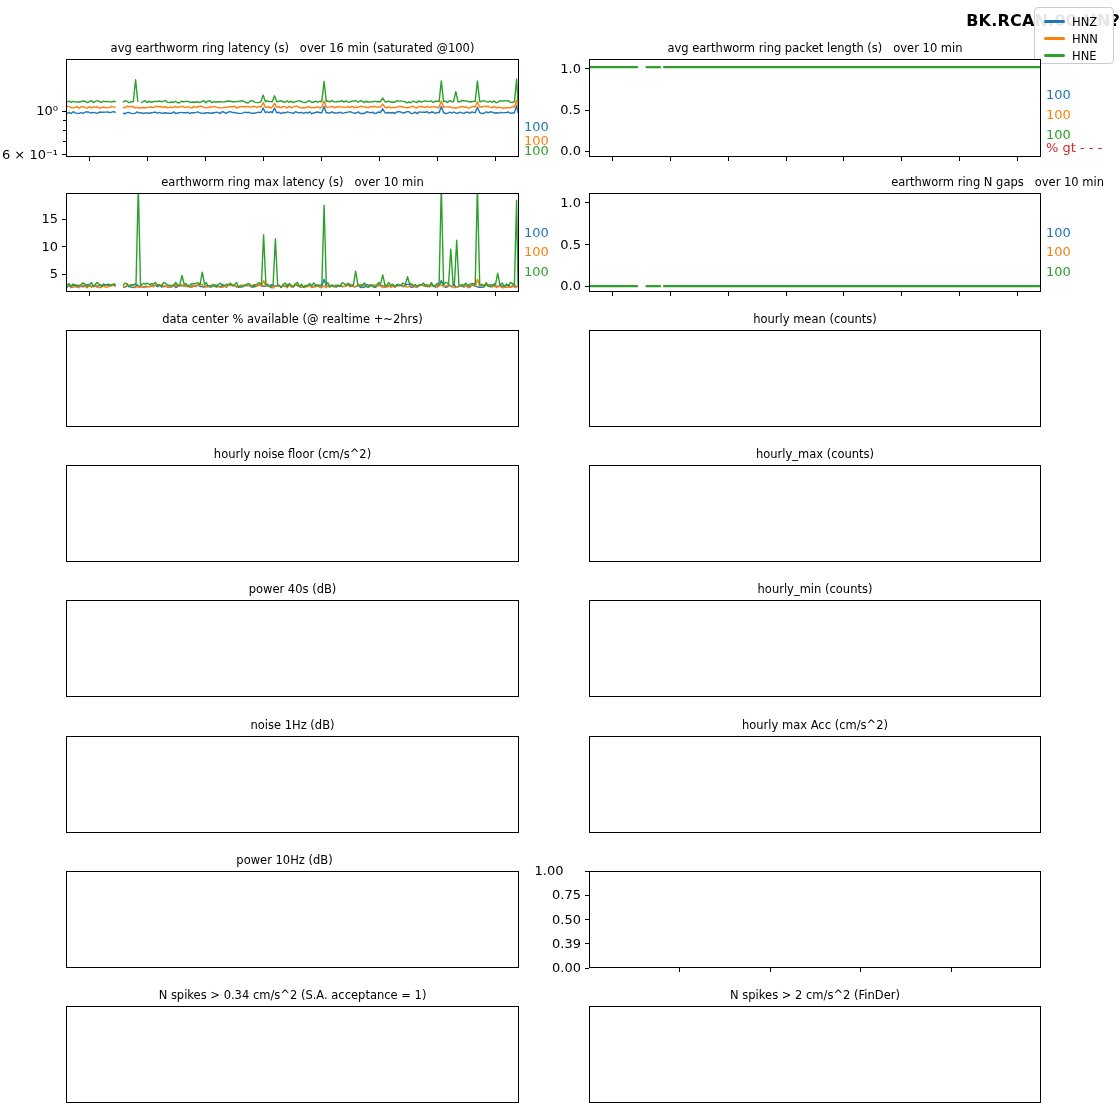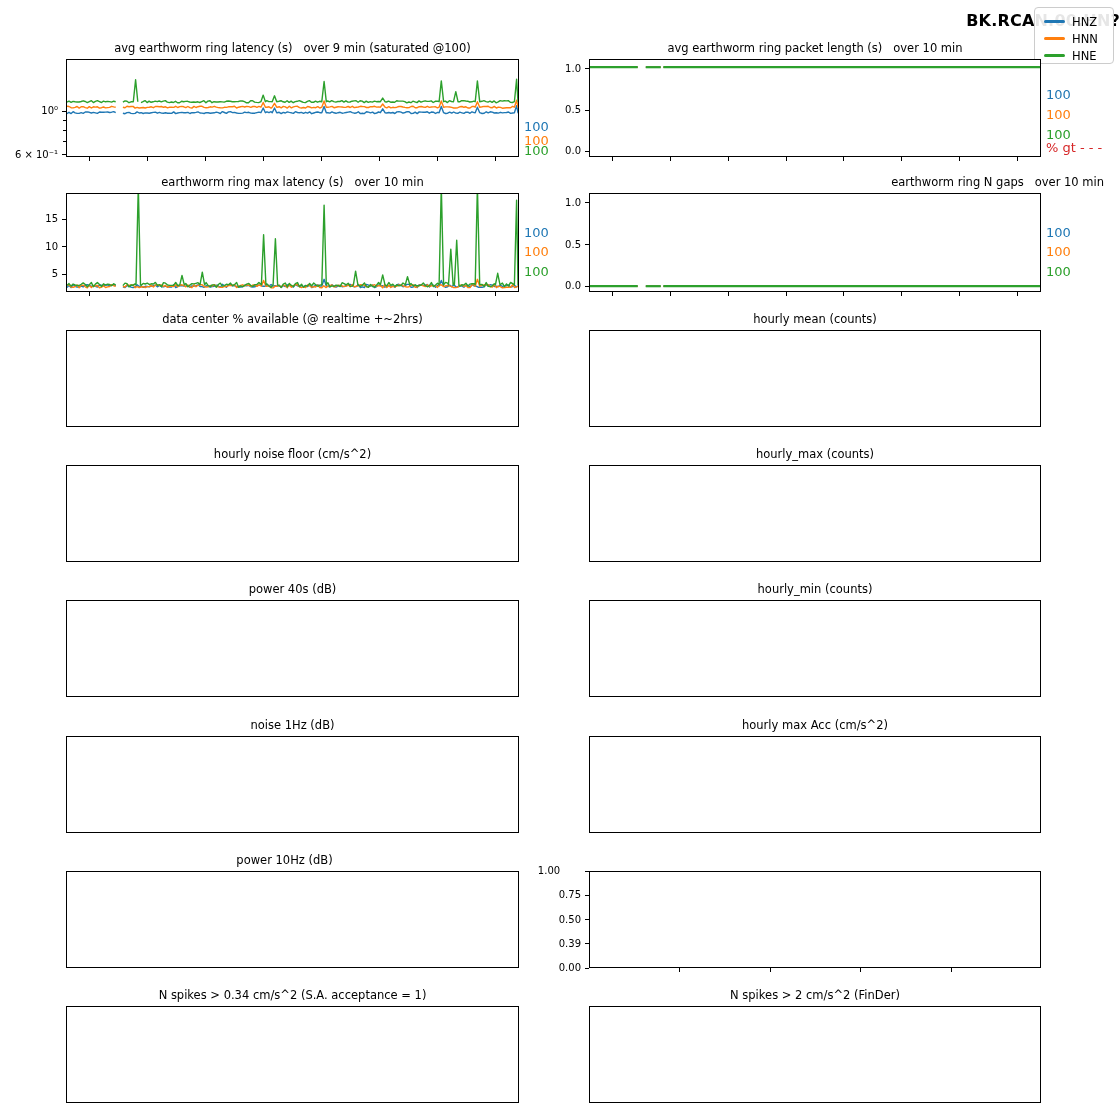--- a/index.html
+++ b/index.html
@@ -8,21 +8,21 @@
   .fig-title{position:absolute;top:11px;left:0;width:1120px;text-align:right;
              font-size:16px;font-weight:bold;letter-spacing:0.2px;}
   .legend{position:absolute;left:1034px;top:7px;width:80px;height:57px;border:1px solid #cccccc;
           border-radius:4px;background:rgba(255,255,255,0.9);box-sizing:border-box;padding:6px 0 0 9px;}
   .legend-entry{display:flex;align-items:center;height:15px;margin-bottom:2px;}
   .legend-swatch{width:21px;height:3px;border-radius:1.5px;flex:none;}
   .legend-label{margin-left:7px;font-size:11.5px;}
   .panel-title{position:absolute;font-size:11.5px;text-align:center;white-space:pre;}
   .plot-box{position:absolute;border:1px solid #000;box-sizing:border-box;background:#fff;}
   .plot-box svg{position:absolute;left:0;top:0;display:block;}
-  .tick-label{position:absolute;font-size:10px;text-align:right;white-space:pre;line-height:14px;}
+  .tick-label{position:absolute;font-size:13px;text-align:right;white-space:pre;line-height:14px;}
   .tickmark{position:absolute;background:#000;}
   .annot{position:absolute;font-size:13px;line-height:16px;white-space:pre;}
 </style>
 </head>
 <body>
 
 <div class="fig">
   <div class="fig-title">BK.RCAN.00.HN?</div>
 
   <div class="legend">
@@ -34,21 +34,21 @@
       <span class="legend-swatch" style="background: rgb(255, 127, 14);"></span>
       <span class="legend-label">HNN</span>
     </div>
     <div class="legend-entry">
       <span class="legend-swatch" style="background: rgb(44, 160, 44);"></span>
       <span class="legend-label">HNE</span>
     </div>
   </div>
 
   <div id="panels">
-      <div class="panel-title" style="left: 26px; top: 41px; width: 533px;">avg earthworm ring latency (s)   over 9 min (saturated @100)</div>
+      <div class="panel-title" style="left: 26px; top: 41px; width: 533px;">avg earthworm ring latency (s)   over 16 min (saturated @100)</div>
       <div class="plot-box" style="left: 66px; top: 59px; width: 453px; height: 98px;">
         <svg width="451" height="96" viewBox="0 0 451 96">
           <polyline points="0.0,53.7 2.0,52.3 4.1,53.6 6.1,51.7 8.1,52.9 10.1,53.4 12.2,53.4 14.2,52.7 16.2,53.3 18.3,52.0 20.3,51.9 22.3,52.3 24.4,53.0 26.4,52.4 28.4,52.9 30.4,53.4 32.5,52.0 34.5,52.3 36.5,52.3 38.6,52.1 40.6,52.0 42.6,52.5 44.6,52.2 46.7,51.6 48.7,52.7" fill="none" stroke="#1f77b4" stroke-width="1.4" stroke-linejoin="round"></polyline>
           <polyline points="55.9,53.2 58.0,53.7 60.0,52.6 62.0,52.4 64.0,53.4 66.1,53.6 68.1,53.4 70.1,51.9 72.2,53.0 74.2,52.7 76.2,53.5 78.2,52.9 80.3,53.0 82.3,53.2 84.3,52.7 86.4,52.4 88.4,52.1 90.4,53.2 92.5,52.4 94.5,53.1 96.5,53.2 98.5,52.8 100.6,53.2 102.6,53.3 104.6,53.4 106.7,51.9 108.7,53.6 110.7,53.0 112.8,52.6 114.8,52.4 116.8,52.8 118.8,52.7 120.9,52.4 122.9,53.5 124.9,52.6 127.0,52.8 129.0,52.4 131.0,51.9 133.0,53.0 135.1,53.1 137.1,53.5 139.1,52.6 141.2,52.8 143.2,53.3 145.2,53.0 147.3,52.8 149.3,52.1 151.3,52.7 153.3,53.5 155.4,51.6 157.4,52.5 159.4,53.4 161.5,51.9 163.5,51.7 165.5,52.6 167.5,52.4 169.6,53.0 171.6,53.4 173.6,53.4 175.7,53.1 177.7,52.2 179.7,52.6 181.8,52.3 183.8,53.1 185.8,53.3 187.8,53.2 189.9,52.6 191.9,52.1 193.9,52.7 196.2,48.0 198.4,52.7 200.0,51.8 202.0,52.7 204.1,51.7 205.2,52.7 207.5,48.0 209.7,52.7 210.2,52.8 212.2,52.3 214.2,53.6 216.3,52.4 218.3,53.0 220.3,51.9 222.3,52.4 224.4,52.8 226.4,53.4 228.4,51.7 230.5,52.5 232.5,52.8 234.5,52.4 236.5,53.3 238.6,52.3 240.6,53.1 242.6,51.9 244.7,53.7 246.7,53.0 248.7,52.3 250.8,52.0 252.8,52.7 254.8,52.7 257.1,46.4 259.3,52.7 260.9,52.8 262.9,53.1 265.0,51.9 267.0,52.8 269.0,53.3 271.1,52.7 273.1,52.3 275.1,53.2 277.1,52.9 279.2,52.5 281.2,52.1 283.2,51.7 285.3,52.6 287.3,53.2 289.3,53.0 291.3,51.8 293.4,53.6 295.4,53.2 297.4,53.6 299.5,51.7 301.5,52.1 303.5,52.8 305.6,52.1 307.6,53.6 309.6,53.0 311.6,52.0 313.4,52.7 315.7,48.8 318.0,52.7 319.8,53.0 321.8,52.5 323.8,53.0 325.8,52.5 327.9,53.5 329.9,51.9 331.9,51.6 334.0,52.2 336.0,53.2 338.0,52.5 340.1,51.7 342.1,51.7 344.1,53.5 346.1,53.4 348.2,52.1 350.2,53.6 352.2,51.9 354.3,52.1 356.3,52.3 358.3,52.3 360.3,51.8 362.4,53.2 364.4,52.0 366.4,52.2 368.5,53.5 370.5,52.4 372.1,52.7 374.3,46.4 376.6,52.7 378.6,53.5 380.6,53.2 382.7,52.1 384.7,53.1 386.7,52.0 388.8,53.1 390.8,53.3 392.8,52.2 394.9,52.8 396.9,53.4 398.9,52.1 400.9,52.2 403.0,53.3 405.0,51.8 407.0,52.6 408.2,52.7 410.4,47.2 412.7,52.7 415.1,53.5 417.2,53.2 419.2,51.8 421.2,52.8 423.3,51.8 425.3,52.1 427.3,53.0 429.4,52.8 431.4,53.1 433.4,52.3 435.4,52.9 437.5,52.6 439.5,52.5 441.5,52.0 443.6,53.4 445.6,53.0 447.4,52.7 449.6,45.6 451.0,52.7 451.9,52.7" fill="none" stroke="#1f77b4" stroke-width="1.4" stroke-linejoin="round"></polyline>
           <polyline points="0.0,46.3 2.0,46.5 4.1,47.7 6.1,47.9 8.1,47.4 10.1,46.5 12.2,48.1 14.2,46.7 16.2,46.7 18.3,47.6 20.3,48.2 22.3,46.6 24.4,48.0 26.4,46.8 28.4,47.1 30.4,46.8 32.5,48.1 34.5,47.7 36.5,47.0 38.6,47.9 40.6,47.6 42.6,47.4 44.6,46.3 46.7,46.9 48.7,47.2" fill="none" stroke="#ff7f0e" stroke-width="1.4" stroke-linejoin="round"></polyline>
           <polyline points="55.9,47.2 58.0,47.7 60.0,46.3 62.0,46.7 64.0,46.5 66.1,46.4 68.1,48.1 70.1,47.4 72.2,48.0 74.2,47.7 76.2,47.5 78.2,48.0 80.3,47.4 82.3,47.3 84.3,46.8 86.4,47.7 88.4,46.5 90.4,46.5 92.5,46.8 94.5,46.5 96.5,47.3 98.5,46.8 100.6,47.9 102.6,47.2 104.6,47.3 106.7,47.4 108.7,46.3 110.7,47.5 112.8,46.6 114.8,46.4 116.8,46.8 118.8,47.6 120.9,46.5 122.9,47.6 124.9,48.1 127.0,46.4 129.0,47.5 131.0,46.7 133.0,46.3 135.1,46.3 137.1,47.4 139.1,47.7 141.2,47.5 143.2,46.8 145.2,47.1 147.3,46.3 149.3,47.1 151.3,47.6 153.3,47.8 155.4,47.9 157.4,47.3 159.4,47.4 161.5,46.8 163.5,46.6 165.5,46.8 167.5,46.3 169.6,48.0 171.6,47.2 173.6,46.7 175.7,46.4 177.7,47.0 179.7,46.4 181.8,46.6 183.8,47.3 185.8,46.5 187.8,46.4 189.9,47.3 191.9,46.4 193.9,47.2 196.2,42.5 198.4,47.2 200.0,47.3 202.0,46.8 204.1,48.1 205.2,47.2 207.5,43.3 209.7,47.2 210.2,47.2 212.2,46.7 214.2,47.8 216.3,46.4 218.3,46.9 220.3,48.1 222.3,46.3 224.4,47.9 226.4,46.9 228.4,46.4 230.5,46.3 232.5,47.6 234.5,48.0 236.5,47.5 238.6,48.0 240.6,46.5 242.6,47.0 244.7,47.9 246.7,47.4 248.7,47.7 250.8,46.6 252.8,48.0 254.8,47.2 257.1,41.0 259.3,47.2 260.9,47.2 262.9,46.9 265.0,46.4 267.0,47.7 269.0,47.2 271.1,46.7 273.1,46.9 275.1,47.0 277.1,47.4 279.2,47.2 281.2,46.5 283.2,47.5 285.3,46.3 287.3,47.6 289.3,47.2 291.3,47.0 293.4,46.3 295.4,46.5 297.4,46.6 299.5,47.5 301.5,47.5 303.5,46.7 305.6,46.7 307.6,46.3 309.6,47.1 311.6,46.9 313.4,47.2 315.7,44.0 318.0,47.2 319.8,47.9 321.8,46.7 323.8,47.9 325.8,47.3 327.9,47.6 329.9,47.2 331.9,46.5 334.0,46.5 336.0,47.0 338.0,47.4 340.1,47.7 342.1,47.6 344.1,46.5 346.1,46.3 348.2,47.8 350.2,47.7 352.2,46.7 354.3,46.5 356.3,47.0 358.3,47.4 360.3,46.3 362.4,47.4 364.4,47.0 366.4,46.9 368.5,46.8 370.5,47.9 372.1,47.2 374.3,41.0 376.6,47.2 378.6,46.9 380.6,46.9 382.7,47.0 384.7,47.4 386.7,48.0 388.8,48.0 390.8,47.7 392.8,46.8 394.9,46.5 396.9,47.3 398.9,46.8 400.9,48.0 403.0,48.0 405.0,46.5 407.0,46.4 408.2,47.2 410.4,41.7 412.7,47.2 415.1,46.8 417.2,46.4 419.2,46.5 421.2,46.3 423.3,47.5 425.3,47.7 427.3,46.4 429.4,48.0 431.4,47.1 433.4,47.4 435.4,48.2 437.5,48.0 439.5,47.8 441.5,47.7 443.6,47.8 445.6,46.4 447.4,47.2 449.6,40.2 451.0,47.2 451.9,47.2" fill="none" stroke="#ff7f0e" stroke-width="1.4" stroke-linejoin="round"></polyline>
           <polyline points="0.0,42.1 2.0,41.1 4.1,42.3 6.1,41.4 8.1,41.8 10.1,42.0 12.2,42.0 14.2,41.5 16.2,40.8 18.3,41.5 20.3,42.6 22.3,41.7 24.4,40.7 26.4,42.6 28.4,41.4 30.4,40.7 32.5,41.6 34.5,42.5 36.5,41.2 38.6,41.8 40.6,41.4 42.6,41.6 44.6,42.1 46.7,41.2 48.7,41.7" fill="none" stroke="#2ca02c" stroke-width="1.4" stroke-linejoin="round"></polyline>
           <polyline points="55.9,42.1 58.0,40.9 60.0,41.2 62.0,42.7 64.0,41.8 66.3,41.7 68.6,19.7 70.8,41.7 70.8,41.7" fill="none" stroke="#2ca02c" stroke-width="1.4" stroke-linejoin="round"></polyline>
           <polyline points="74.0,42.6 76.0,41.7 78.0,40.6 80.1,42.6 82.1,41.1 84.1,42.3 86.1,41.8 88.2,41.1 90.2,41.7 92.2,41.0 94.3,41.8 96.3,41.1 98.3,40.6 100.3,42.1 102.4,42.6 104.4,42.0 106.4,42.5 108.5,41.3 110.5,42.8 112.5,42.7 114.6,41.2 116.6,41.7 118.6,41.4 120.6,41.3 122.7,42.0 124.7,42.2 126.7,42.0 128.8,42.2 130.8,41.8 132.8,42.5 134.8,41.6 136.9,40.7 138.9,42.7 140.9,41.1 143.0,40.7 145.0,42.7 147.0,41.7 149.1,42.0 151.1,42.0 153.1,41.7 155.1,41.9 157.2,42.1 159.2,41.3 161.2,41.0 163.3,41.2 165.3,41.7 167.3,41.7 169.4,41.6 171.4,41.5 173.4,40.9 175.4,41.0 177.5,41.7 179.5,42.8 181.5,42.8 183.6,40.8 185.6,40.7 187.6,42.1 189.6,42.4 191.7,42.6 193.9,41.7 196.2,35.1 198.4,41.7 199.8,40.6 201.8,41.6 203.9,41.6 205.2,41.7 207.5,35.8 209.7,41.7 212.0,41.2 214.0,40.7 216.0,41.8 218.1,42.3 220.1,40.8 222.1,42.4 224.1,41.1 226.2,42.7 228.2,41.6 230.2,41.3 232.3,40.7 234.3,41.5 236.3,42.4 238.4,42.6 240.4,41.4 242.4,40.6 244.4,42.2 246.5,42.3 248.5,41.1 250.5,42.2 252.6,41.3 254.8,41.7 257.1,21.5 259.3,41.7 260.7,41.0 262.7,41.9 264.7,40.6 266.8,41.6 268.8,42.1 270.8,41.5 272.9,41.5 274.9,40.6 276.9,42.1 278.9,40.8 281.0,42.1 283.0,42.0 285.0,41.2 287.1,40.9 289.1,40.7 291.1,42.2 293.1,40.8 295.2,41.1 297.2,42.6 299.2,41.1 301.3,42.4 303.3,41.6 305.3,42.1 307.4,41.1 309.4,41.7 311.4,41.5 313.4,41.7 315.7,38.0 318.0,41.7 319.5,42.0 321.6,41.1 323.6,42.2 325.6,42.0 327.7,42.2 329.7,40.8 331.7,41.1 333.7,41.1 335.8,41.1 337.8,41.6 339.8,42.8 341.9,42.0 343.9,42.7 345.9,41.2 347.9,41.9 350.0,42.6 352.0,40.9 354.0,42.2 356.1,41.4 358.1,40.8 360.1,41.4 362.2,41.4 364.2,40.9 366.2,42.5 368.2,41.3 370.3,41.1 372.1,41.7 374.3,20.9 376.6,41.7 378.4,41.1 380.4,42.6 382.4,40.7 384.5,41.5 386.5,41.7 388.8,31.7 391.0,41.7 392.6,41.8 394.6,40.7 396.7,40.6 398.7,41.0 400.7,41.2 402.7,42.0 404.8,41.8 406.8,41.1 408.2,41.7 410.4,20.9 412.7,41.7 414.9,41.3 416.9,40.7 419.0,41.6 421.0,42.1 423.0,41.2 425.1,42.4 427.1,40.9 429.1,42.8 431.2,41.9 433.2,40.6 435.2,41.1 437.2,40.7 439.3,40.9 441.3,40.6 443.3,42.2 445.4,42.5 447.4,41.7 449.6,19.2 451.0,41.7 451.9,41.7" fill="none" stroke="#2ca02c" stroke-width="1.4" stroke-linejoin="round"></polyline>
         </svg>

